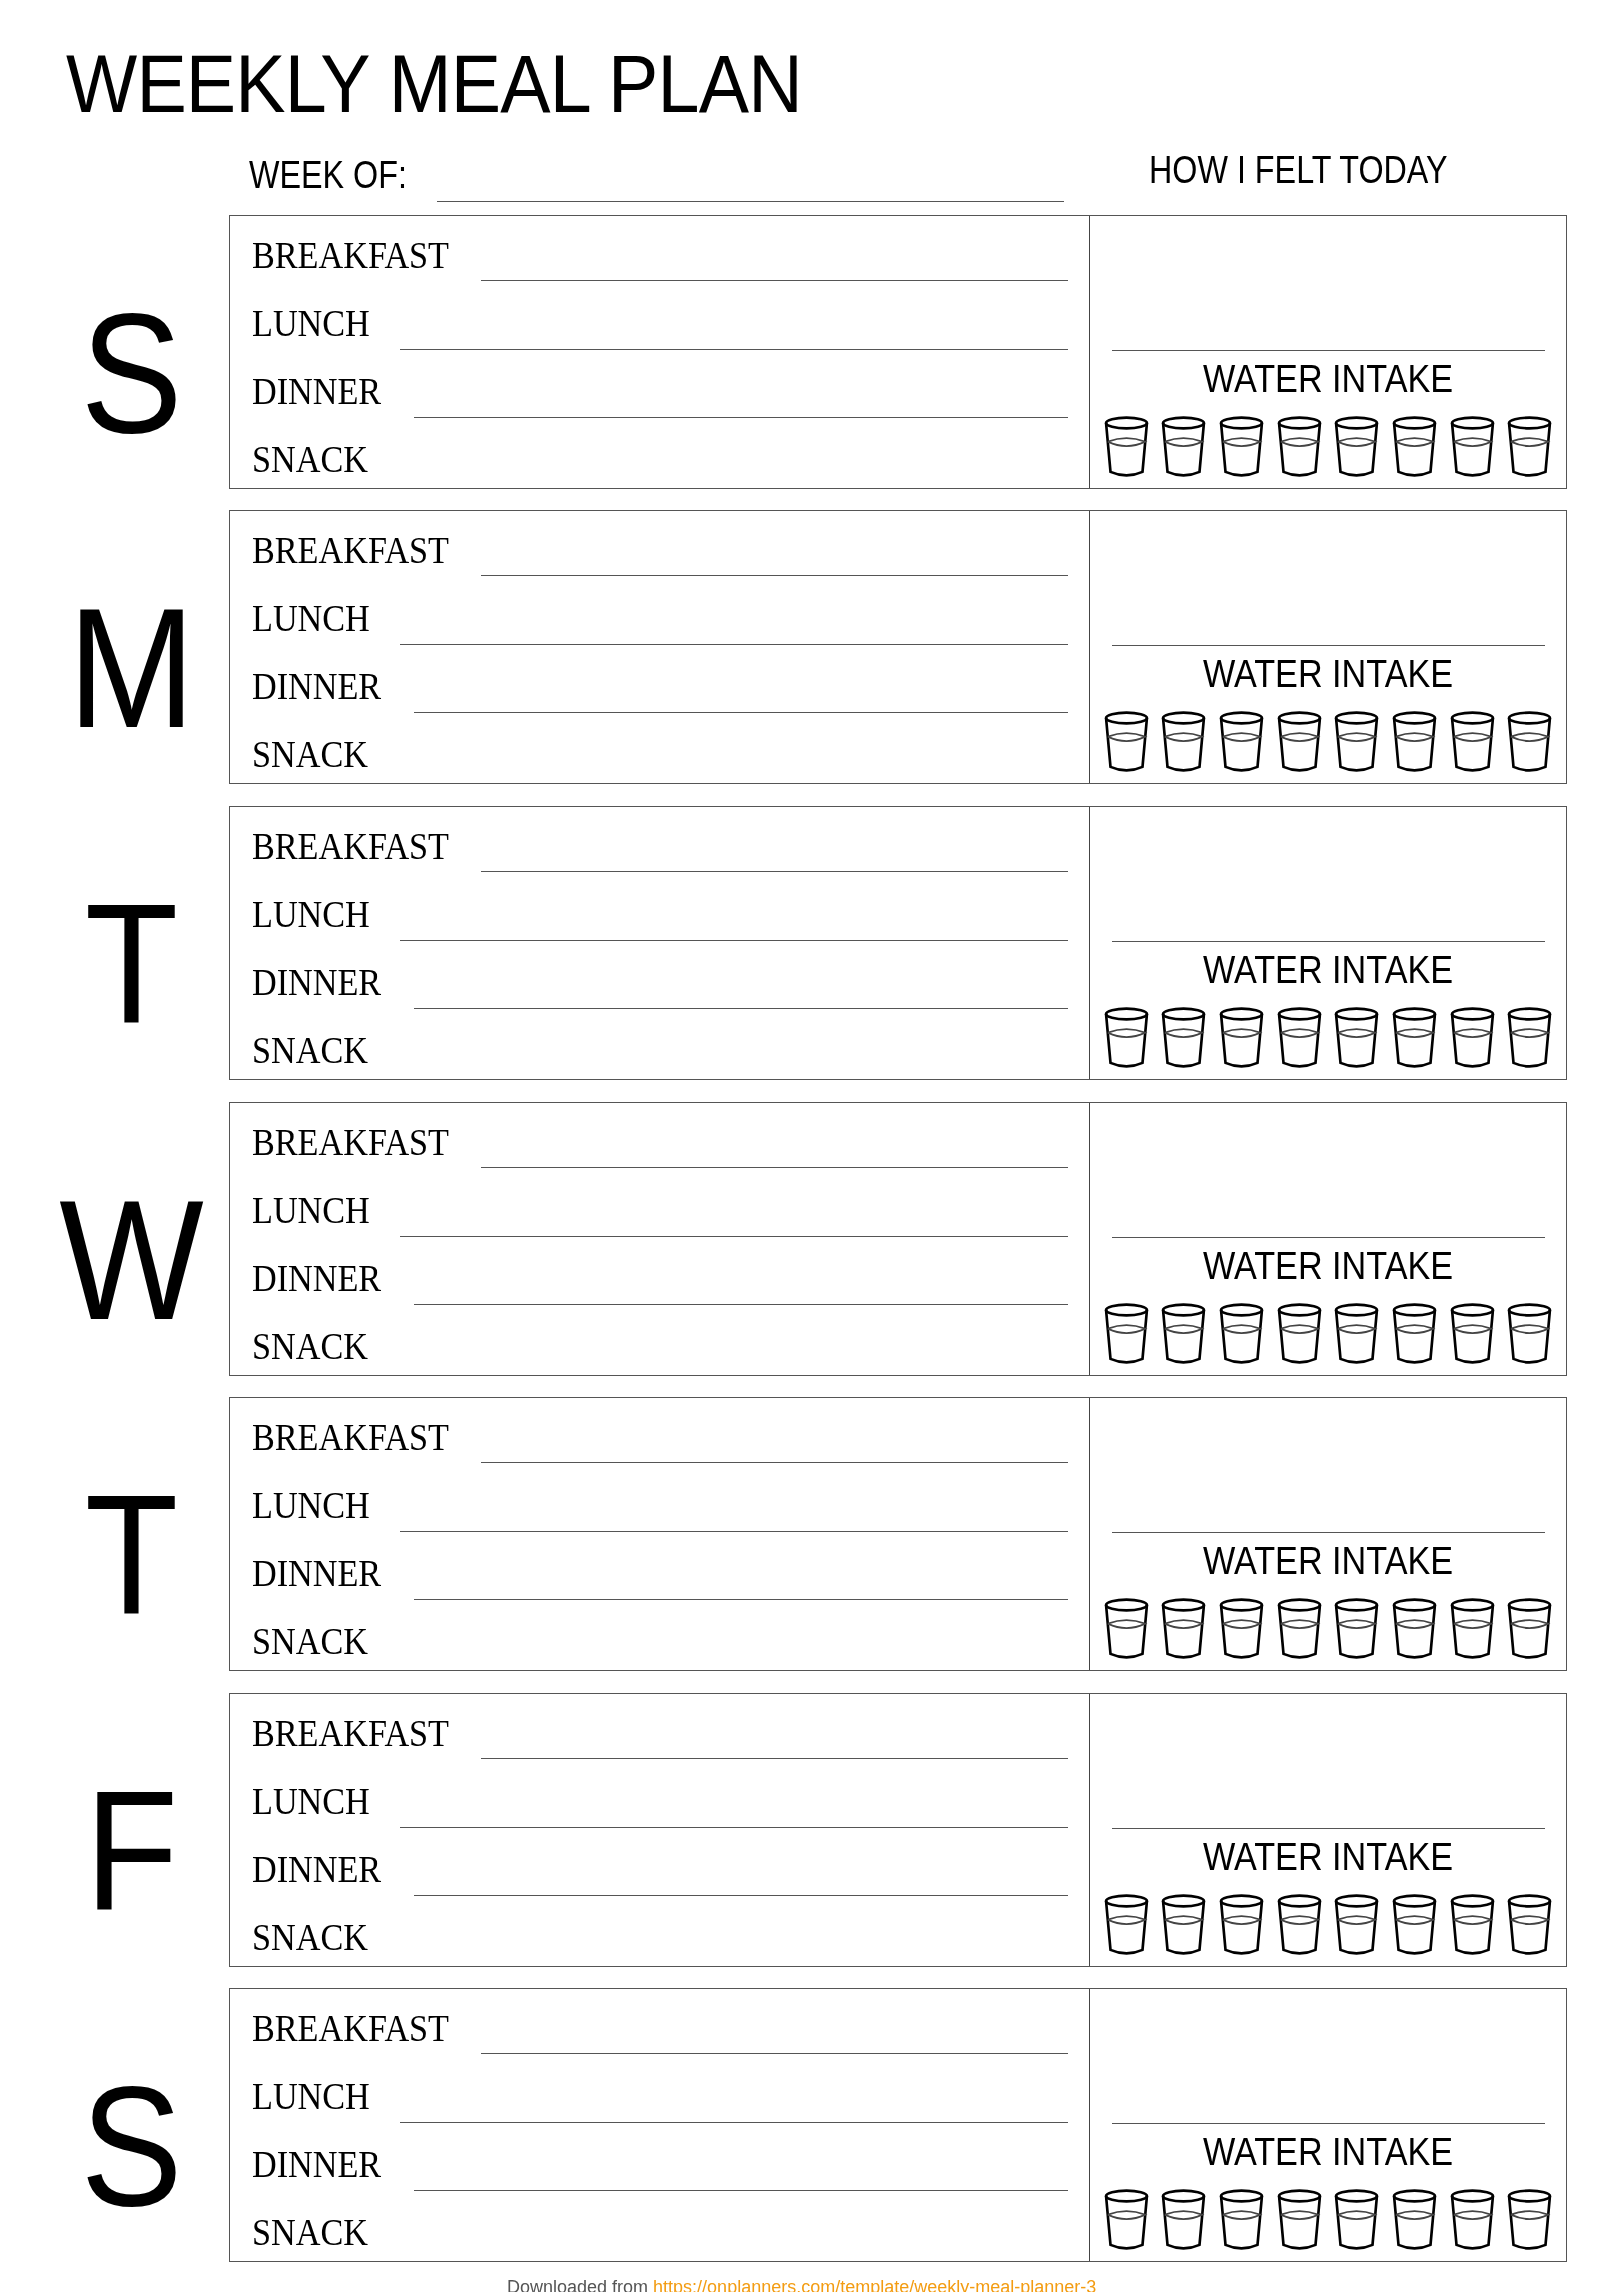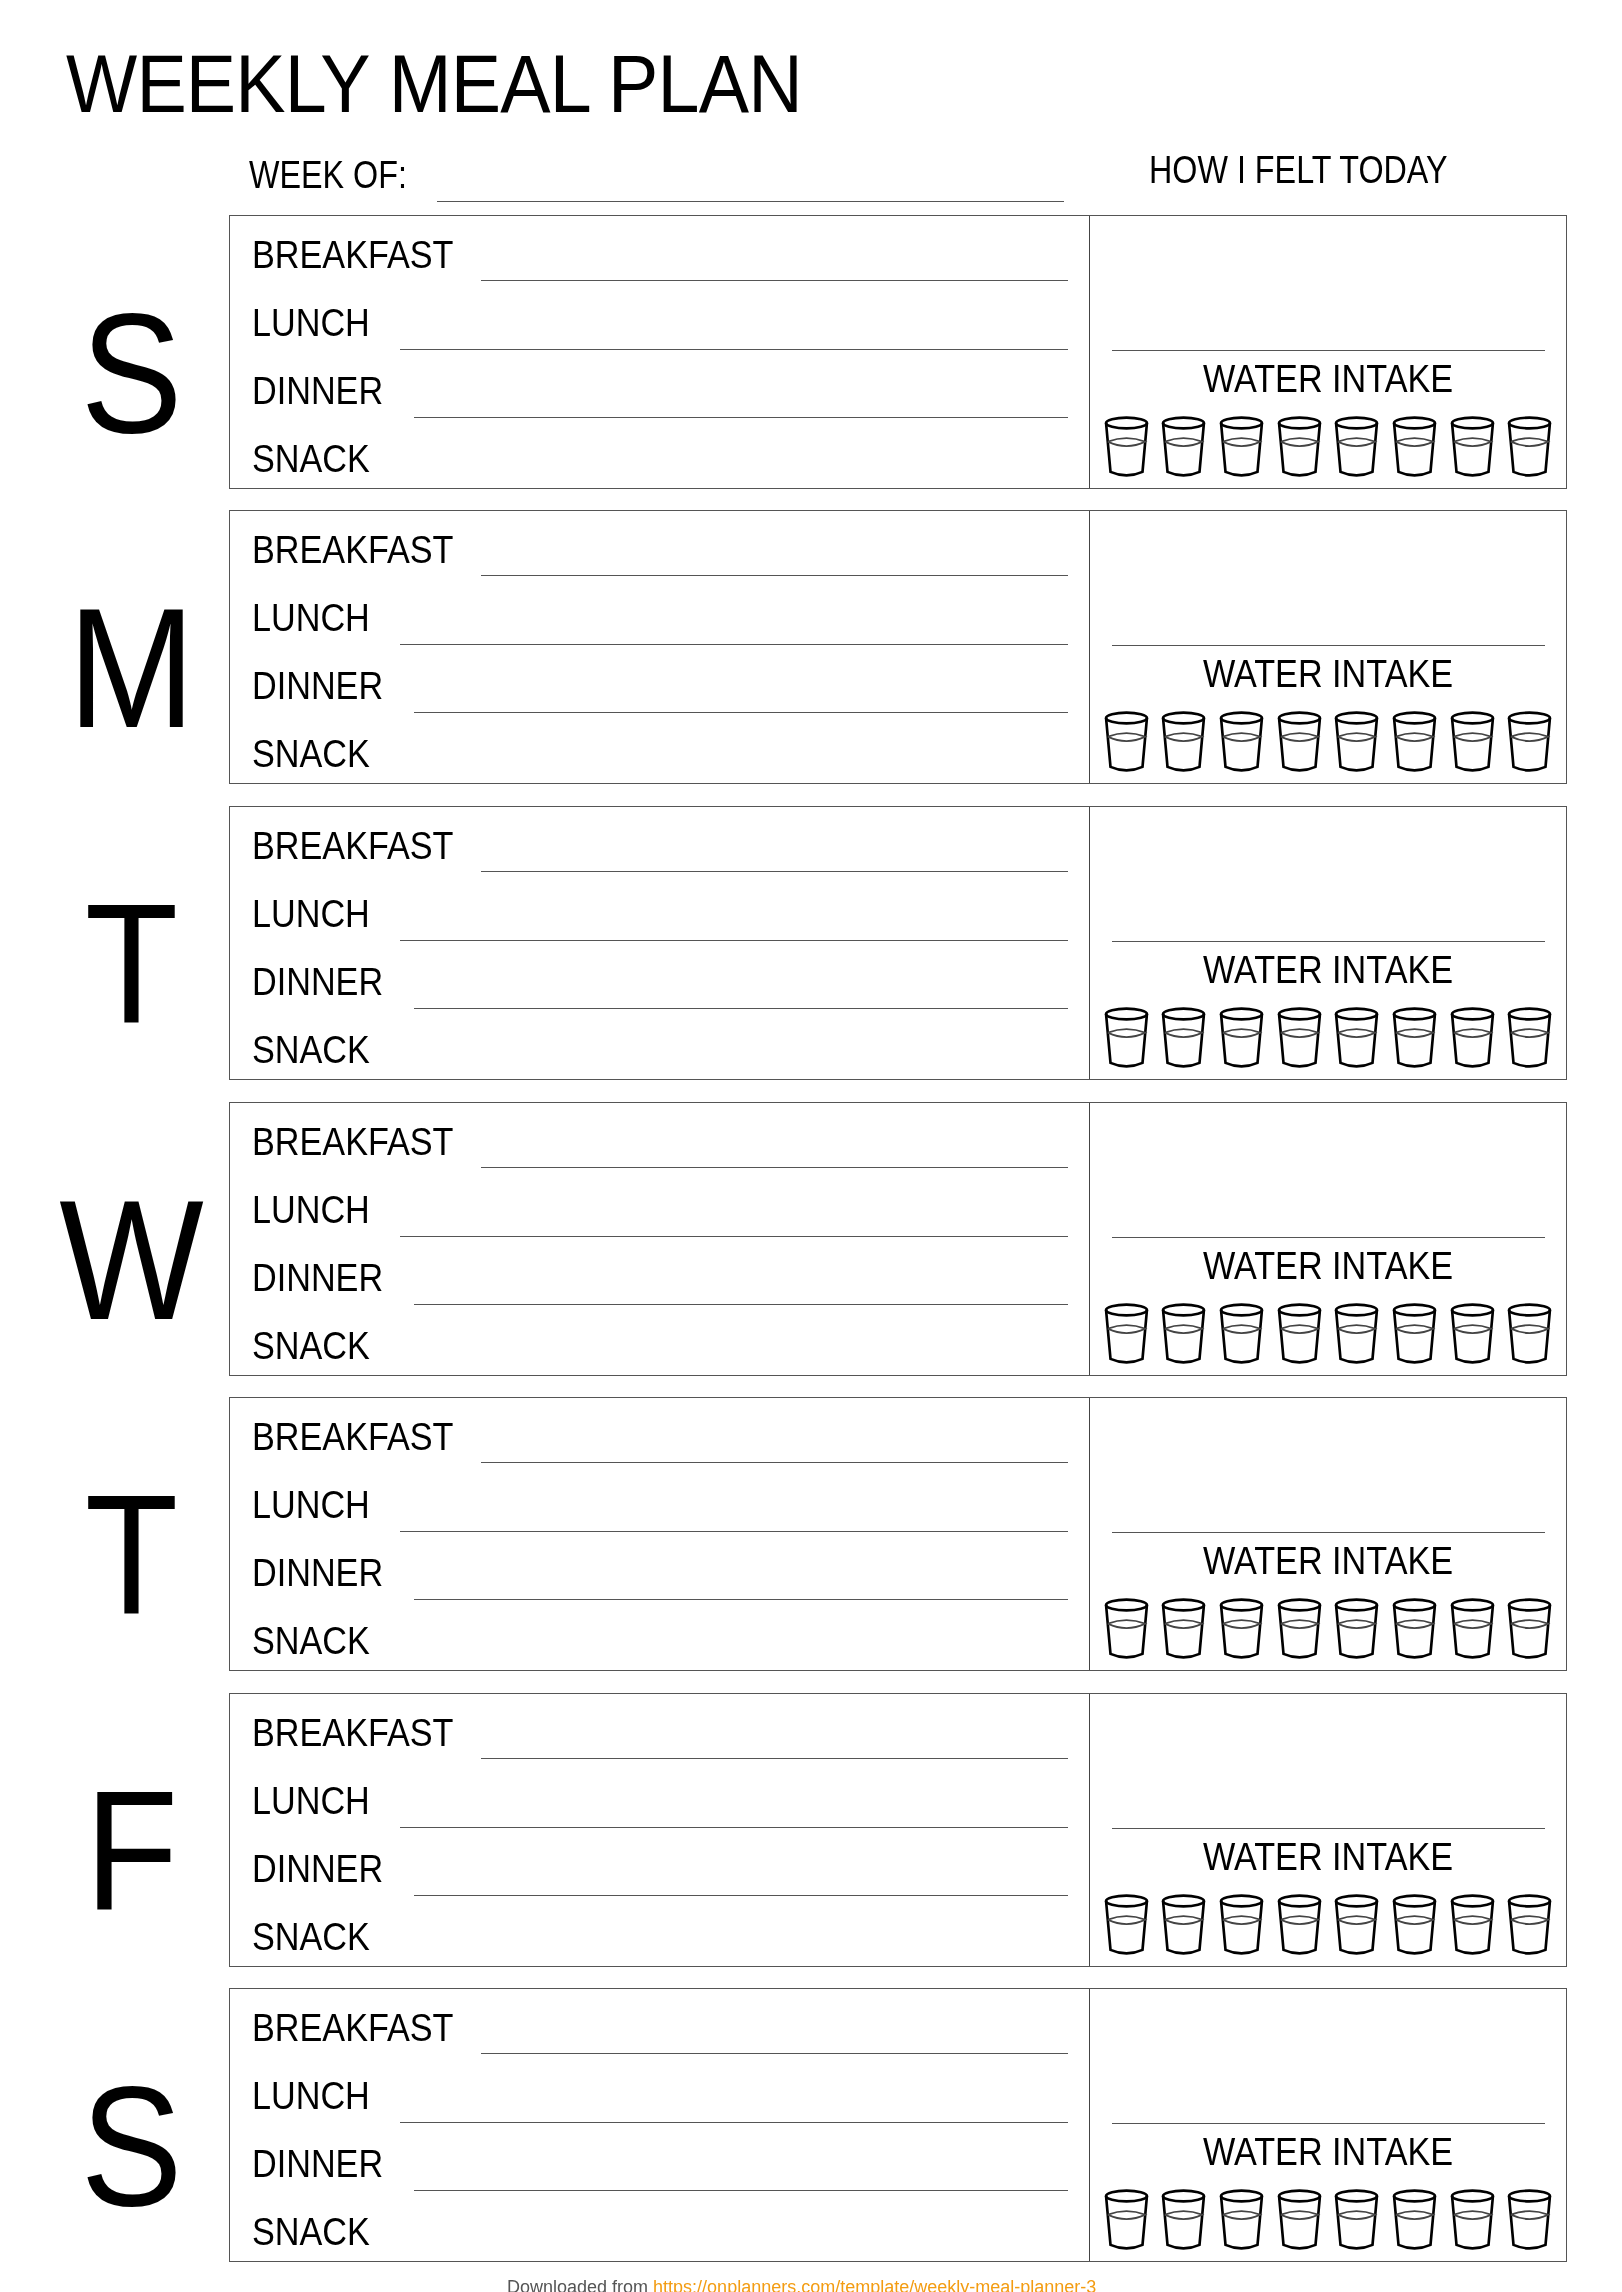--- a/index.html
+++ b/index.html
@@ -6,21 +6,21 @@
   body { width:1623px; height:2293px; position:relative; overflow:hidden;
          font-family:"Liberation Sans", "DejaVu Sans", sans-serif; color:#000; }
   .title { position:absolute; left:66px; top:43px; font-size:82px; letter-spacing:-0.9px;
            transform:scaleX(0.92); transform-origin:left top; font-weight:400; line-height:1; }
   .weekof { position:absolute; left:249px; top:154px; font-size:38px; transform:scaleX(0.85); transform-origin:left top; }
   .weekof-line { position:absolute; left:437px; top:201px; width:627px; border-top:1.8px solid #555; }
   .felt { position:absolute; left:1149px; top:149px; font-size:38px; transform:scaleX(0.85); transform-origin:left top; white-space:nowrap; }
   .day { position:absolute; left:229px; width:1338px; height:274px; border:1.8px solid #555; box-sizing:border-box; }
   .letter { position:absolute; left:-179px; width:161px; text-align:center; font-size:170px; line-height:1; top:72px;
             transform:scaleX(0.9); }
-  .meals { position:absolute; left:0; top:0; width:860px; height:100%; border-right:1.8px solid #444; box-sizing:border-box; }
+  .meals { position:absolute; left:0; top:0; width:860px; height:100%; border-right:1.8px solid #444; box-sizing:border-box;font-family:Liberation Serif, serif; }
   .meal { position:absolute; left:21.5px; font-size:38px; white-space:nowrap; transform:scaleX(0.9); transform-origin:left top; line-height:1; }
   .meal-line { position:absolute; right:21.5px; border-top:1.8px solid #555; }
   .right { position:absolute; left:860px; top:0; right:0; height:100%; }
   .felt-line { position:absolute; left:21.5px; right:21.5px; top:134px; border-top:1.8px solid #555; }
   .water { position:absolute; left:0; right:0; top:142px; text-align:center; font-size:38px; line-height:43px; transform:scaleX(0.9); }
   .glasses { position:absolute; left:12.5px; right:12.5px; top:199px; display:flex; justify-content:space-between; }
   .glass { width:47px; height:64px; }
   .footer { position:absolute; left:507px; top:2277px; font-size:18px; color:#555; white-space:nowrap; }
   .footer a { color:#f39c12; text-decoration:none; }
 </style>

